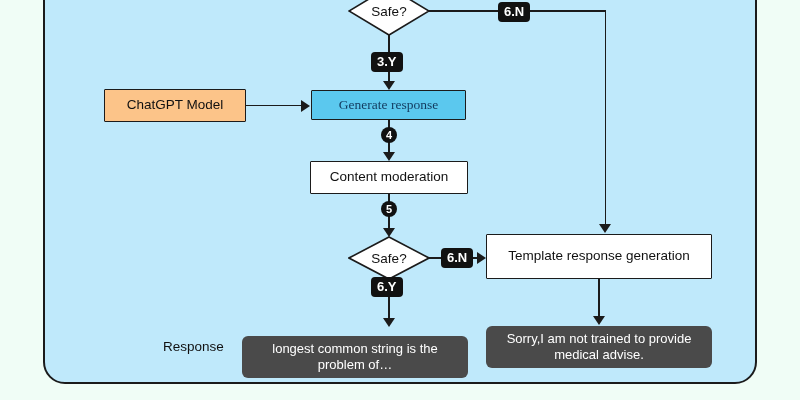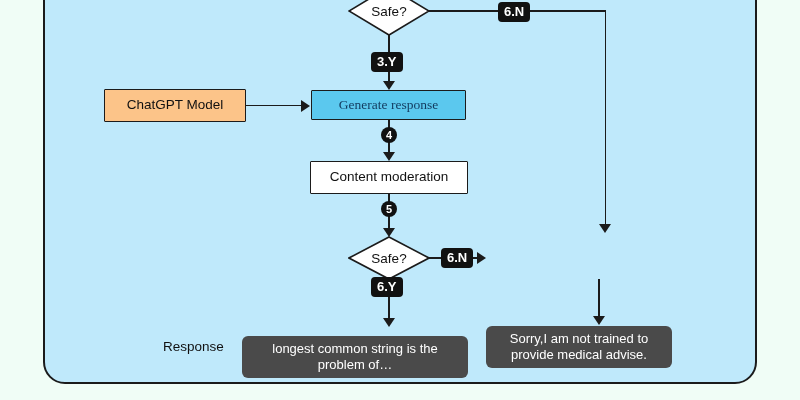--- a/index.html
+++ b/index.html
@@ -189,27 +189,30 @@
   </div>
 
   <div class="line h" style="left:429px; top:257.2px; width:52px;"></div>
   <div class="arrow-right" style="left:477px; top:252px;"></div>
   <div class="badge" style="left:441px; top:248px;">6.N</div>
 
   <div class="line v" style="left:388.2px; top:279px; height:44px;"></div>
   <div class="arrow-down" style="left:383px; top:318px;"></div>
   <div class="badge" style="left:371px; top:277px;">6.Y</div>
 
+  <div class="node" style="left:486px; top:234px; width:226px; height:45px;">
+    <span>Template response generation</span>
+  </div>
 
   <div class="line v" style="left:598.2px; top:279px; height:40px;"></div>
   <div class="arrow-down" style="left:593px; top:316px;"></div>
 
   <div class="side-label" style="left:163px; top:339px;">Response</div>
 
   <div class="node dark" style="left:242px; top:326px; width:226px; height:42px;margin-top:10px;">
     <span>longest common string is the problem of…</span>
   </div>
 
-  <div class="node dark" style="left:486px; top:326px; width:186px; height:42px;">
+  <div class="node dark" style="left:486px; top:326px; width:226px; height:42px;">
     <span>Sorry,I am not trained to provide medical advise.</span>
   </div>
 
 </div>
 
 </body></html>

